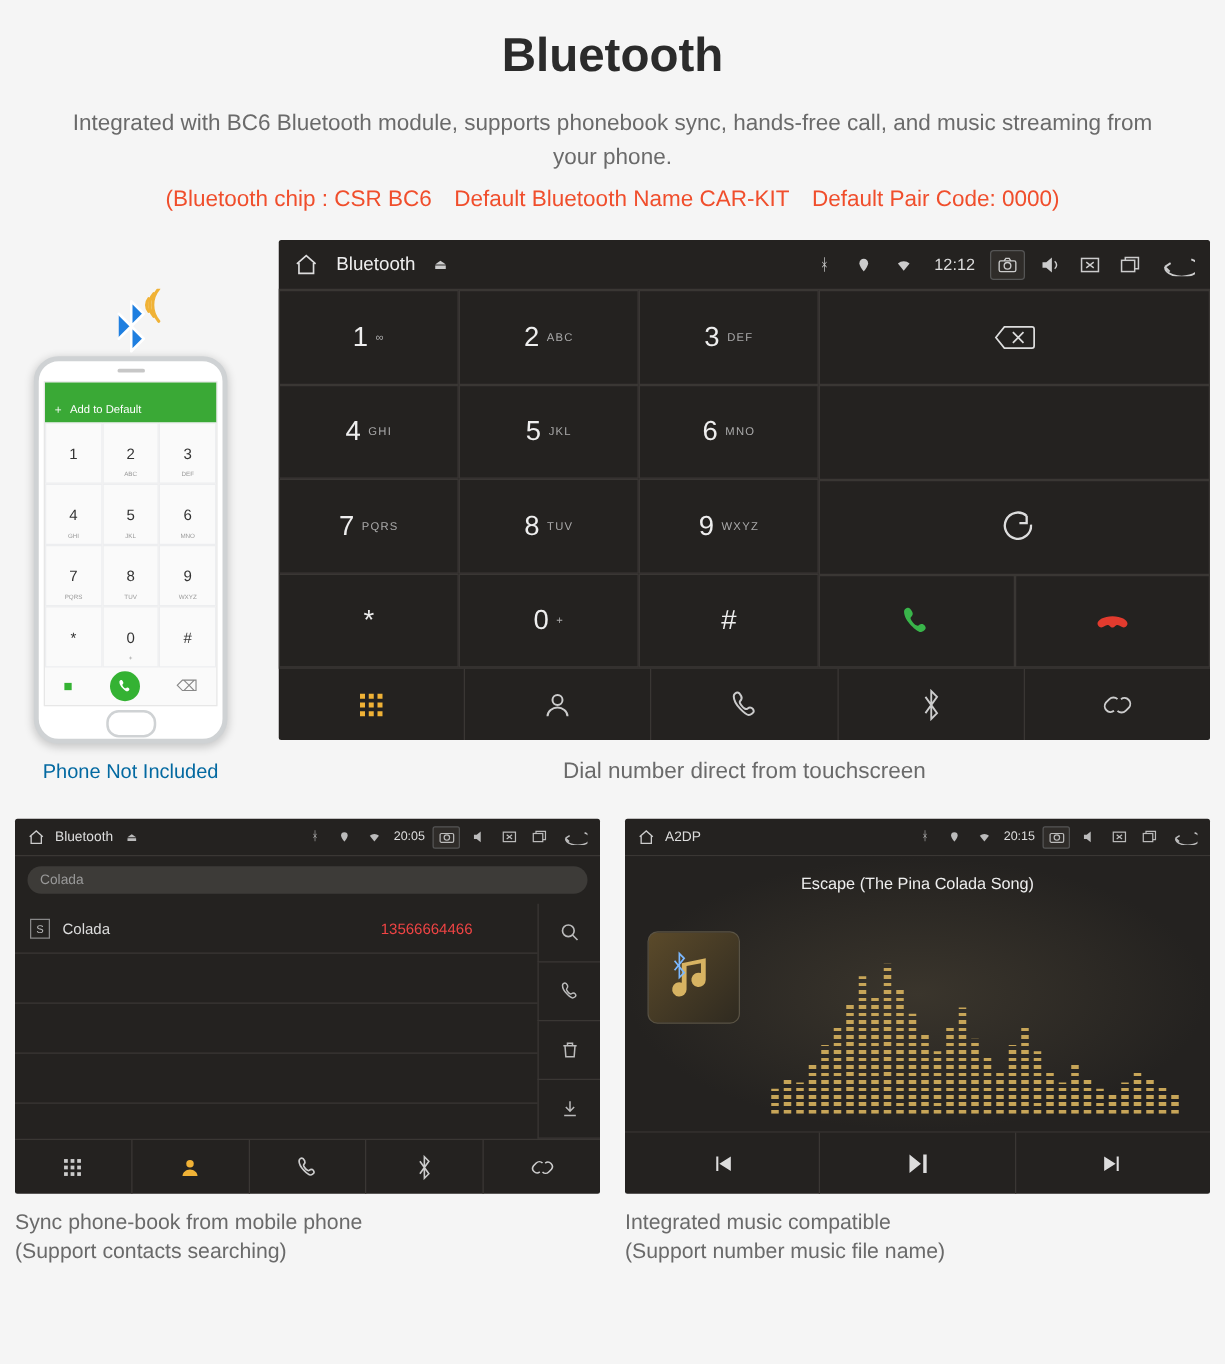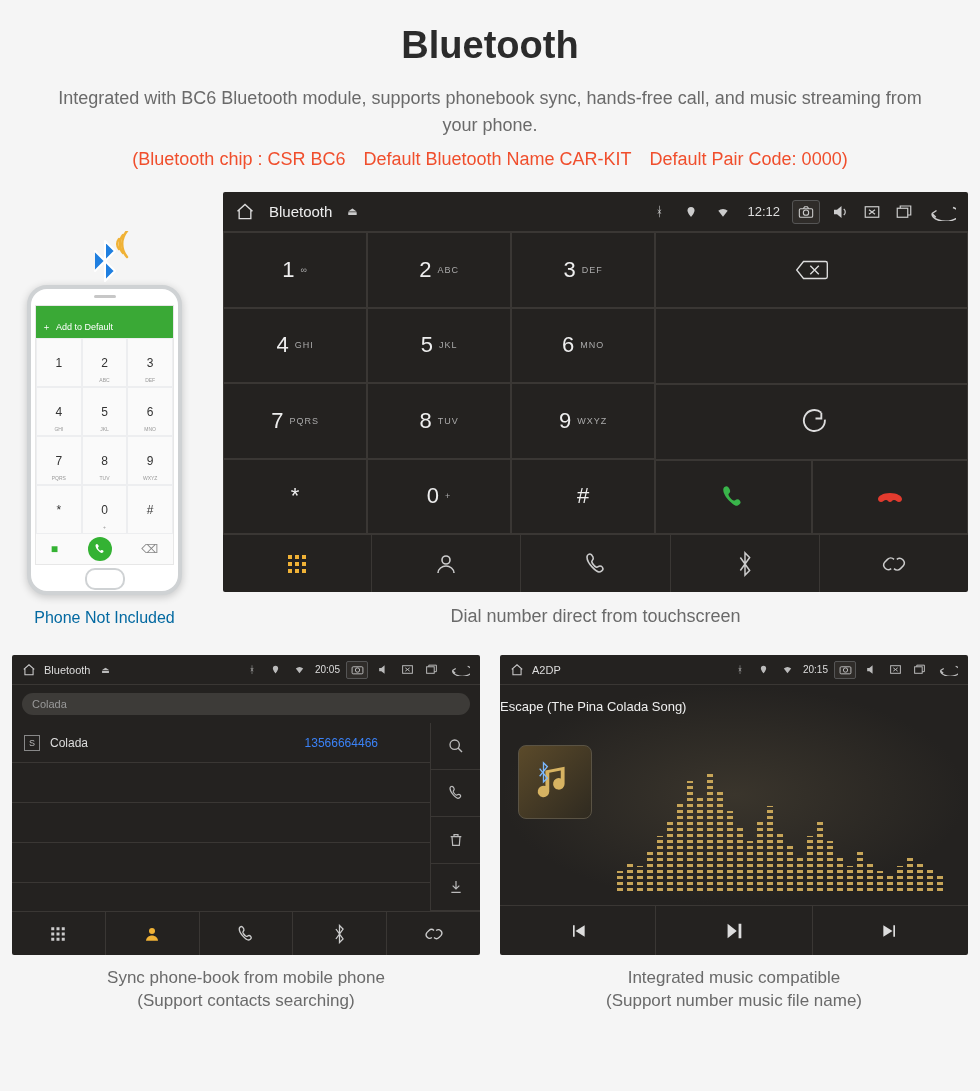--- a/index.html
+++ b/index.html
@@ -53,26 +53,26 @@
 .hu2-top .sp{flex:1}
 .hu2-top .ico{width:18px;height:18px;display:flex;align-items:center;justify-content:center;color:#bbb}
 .hu2-top .ico.boxed{border:1px solid #555;border-radius:2px;width:22px;height:18px;background:#2f2c29}
 .hu2-top .time{font-size:10px}
 .hu2-body{flex:1;display:flex;flex-direction:column}
 .search{margin:8px 10px;height:22px;background:#3d3b38;border-radius:12px;display:flex;align-items:center;padding:0 10px;font-size:11px;color:#999}
 .contacts{flex:1;display:flex}
 .clist{flex:1;display:flex;flex-direction:column}
 .crow{height:40px;border-bottom:1px solid #3a3734;display:flex;align-items:center;padding:0 12px;gap:10px;font-size:12px;color:#ddd}
 .crow .tag{width:16px;height:16px;border:1px solid #888;display:flex;align-items:center;justify-content:center;font-size:9px;color:#bbb}
-.crow .num{margin-left:auto;margin-right:40px;color:#3b82f6}
+.crow .num{margin-left:auto;margin-right:40px;color:#ef4444}
 .cright{width:50px;display:flex;flex-direction:column}
 .cright .rc{flex:1;border-left:1px solid #3a3734;border-bottom:1px solid #3a3734;display:flex;align-items:center;justify-content:center;color:#bbb}
 .hu2-tabs{height:44px;display:flex;border-top:1px solid #3a3734}
-.cap2{text-align:center;font-size:17px;color:#6a6a6a;line-height:1.35;margin-top:12px}
-.a2dp-body{flex:1;position:relative;display:flex;flex-direction:column;background:radial-gradient(ellipse at center,#3a352c 0%,#242220 70%)}
+.cap2{text-align:left;font-size:17px;color:#6a6a6a;line-height:1.35;margin-top:12px}
+.a2dp-body{flex:1;position:relative;display:flex;flex-direction:column;align-items:center;background:radial-gradient(ellipse at center,#3a352c 0%,#242220 70%)}
 .song{margin-top:14px;font-size:13px;color:#eee}
 .mbox{position:absolute;left:18px;top:60px;width:74px;height:74px;border-radius:8px;background:linear-gradient(135deg,#5b4a2a,#2f2a20);border:1px solid #5a5344;display:flex;align-items:center;justify-content:center}
 .eq{position:absolute;left:110px;right:18px;top:70px;bottom:14px;overflow:hidden}
 .eq .bars{display:flex;align-items:flex-end;height:100%;gap:4px;justify-content:center}
 .eq .bar{width:6px;background:repeating-linear-gradient(to top,#c7a558 0 3px,transparent 3px 6px)}
 .pctrl{height:50px;display:flex;border-top:1px solid #3a3734}
 .pctrl .pc{flex:1;display:flex;align-items:center;justify-content:center;border-right:1px solid #3a3734;color:#ddd}
 .pctrl .pc:last-child{border-right:none}
 svg{display:block}
 </style>

